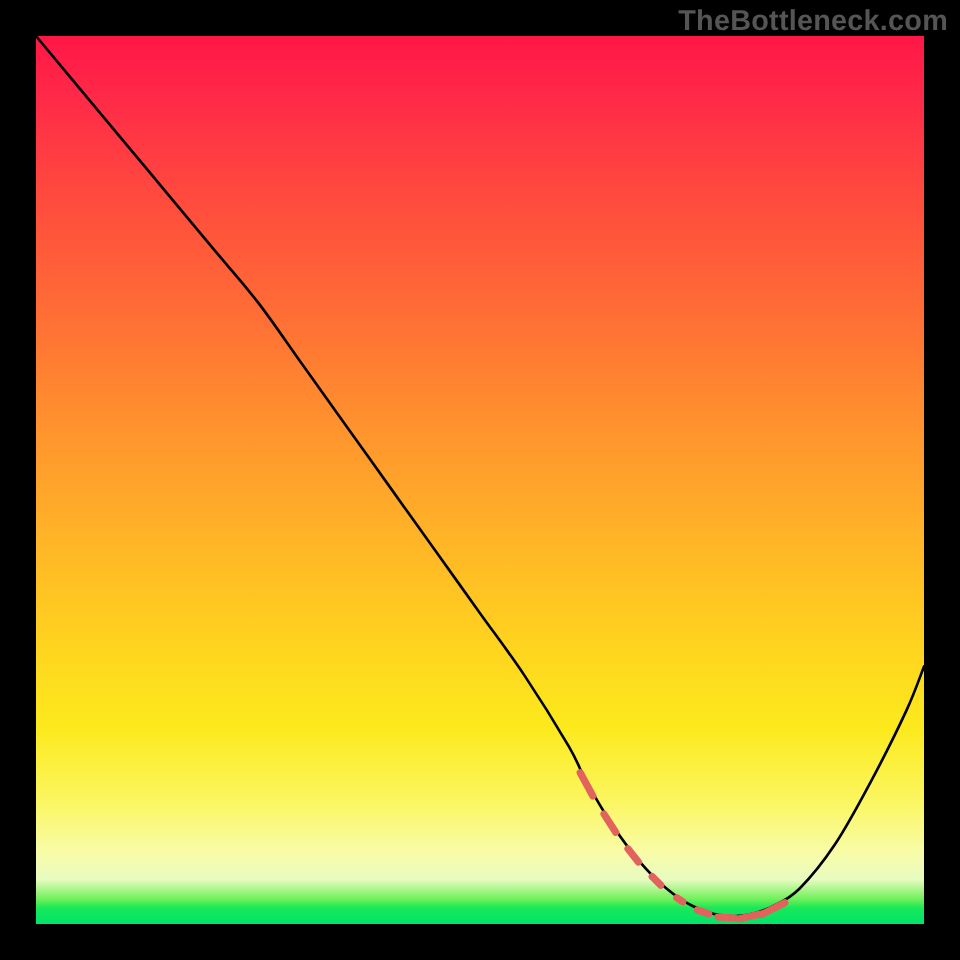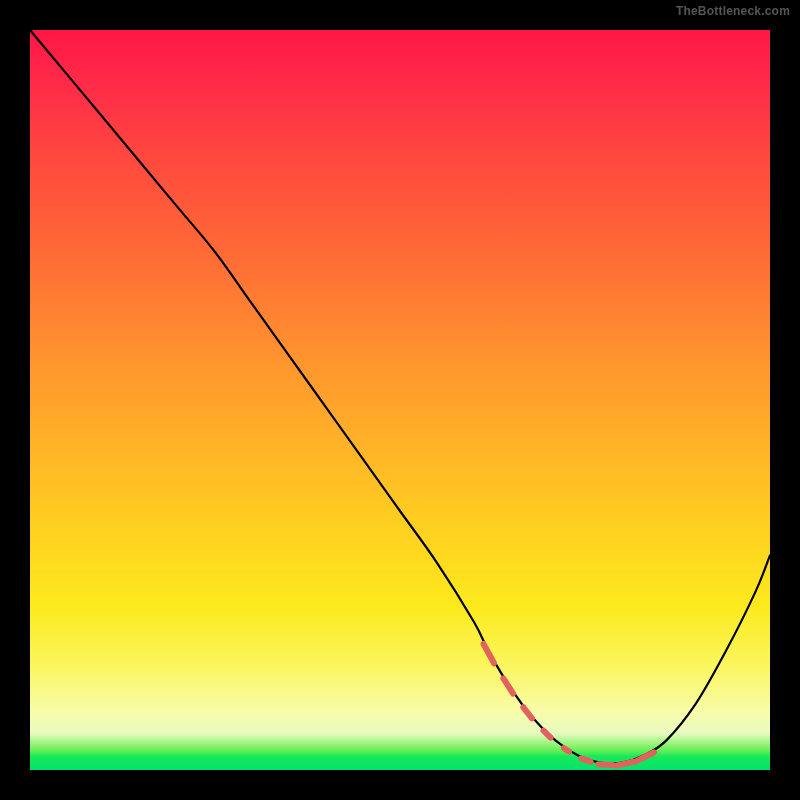--- a/index.html
+++ b/index.html
@@ -15,21 +15,21 @@
     position: relative;
     width: 800px;
     height: 800px;
     background: #000;
   }
   .watermark {
     position: absolute;
     top: 4px;
     right: 10px;
     color: #555;
-    font-size: 12px;
+    font-size: 24px;
     font-weight: 600;
     letter-spacing: 0.2px;
     user-select: none;
   }
   .plot-area {
     position: absolute;
     left: 30px;
     top: 30px;
     width: 740px;
     height: 740px;

